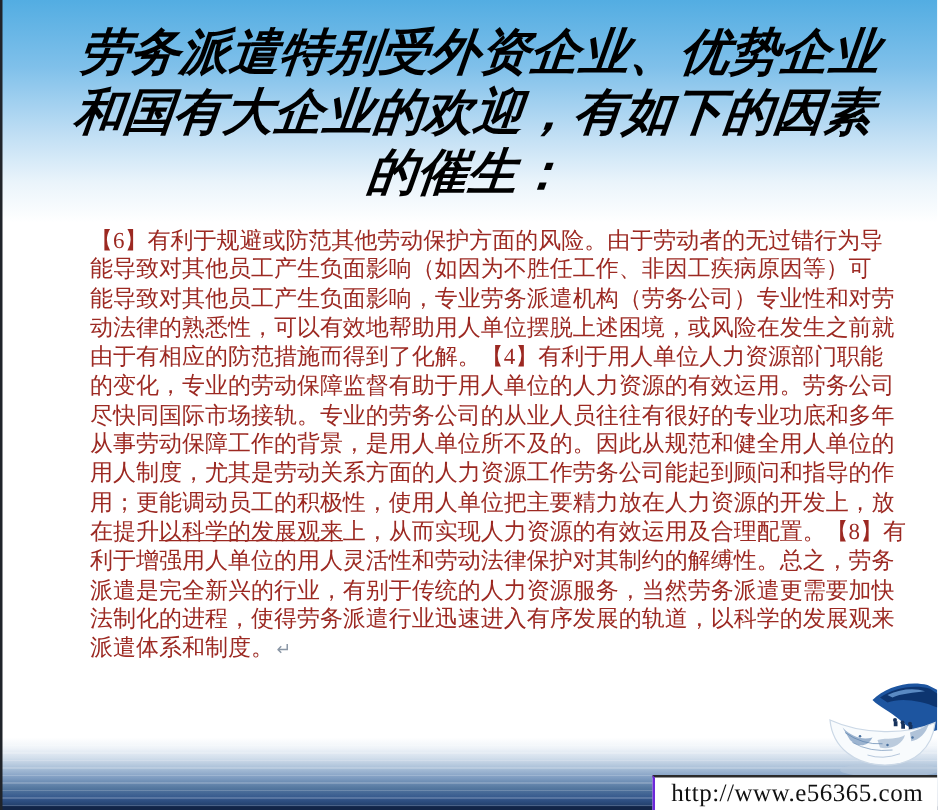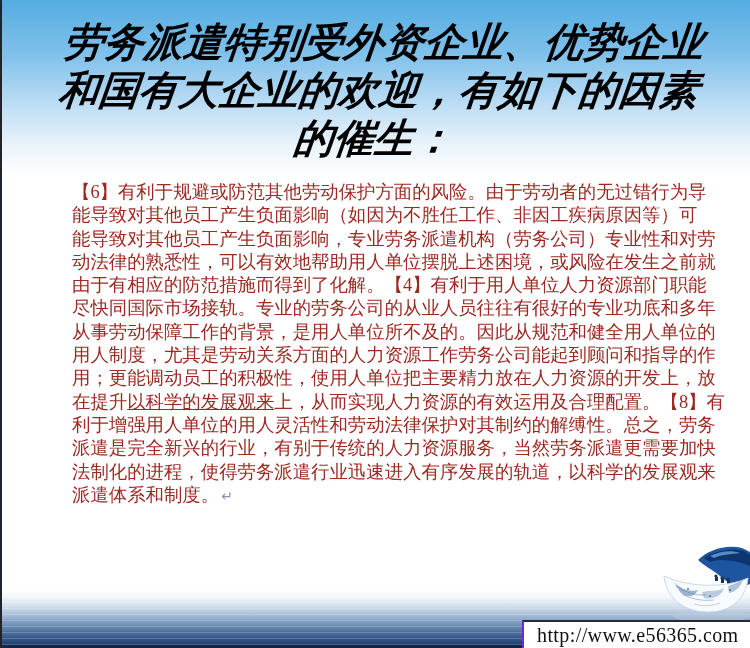--- a/index.html
+++ b/index.html
@@ -76,20 +76,21 @@
     <div class="t-line">和国有大企业的欢迎，有如下的因素</div>
     <div class="t-line">的催生：</div>
   </div>
 
   <div class="body-text">
     <div class="body-line">【6】有利于规避或防范其他劳动保护方面的风险。由于劳动者的无过错行为导</div>
     <div class="body-line">能导致对其他员工产生负面影响（如因为不胜任工作、非因工疾病原因等）可</div>
     <div class="body-line">能导致对其他员工产生负面影响，专业劳务派遣机构（劳务公司）专业性和对劳</div>
     <div class="body-line">动法律的熟悉性，可以有效地帮助用人单位摆脱上述困境，或风险在发生之前就</div>
     <div class="body-line">由于有相应的防范措施而得到了化解。【4】有利于用人单位人力资源部门职能</div>
+    <div class="body-line">的变化，专业的劳动保障监督有助于用人单位的人力资源的有效运用。劳务公司</div>
     <div class="body-line">尽快同国际市场接轨。专业的劳务公司的从业人员往往有很好的专业功底和多年</div>
     <div class="body-line">从事劳动保障工作的背景，是用人单位所不及的。因此从规范和健全用人单位的</div>
     <div class="body-line">用人制度，尤其是劳动关系方面的人力资源工作劳务公司能起到顾问和指导的作</div>
     <div class="body-line">用；更能调动员工的积极性，使用人单位把主要精力放在人力资源的开发上，放</div>
     <div class="body-line">
       <span>在提升</span><span class="u">以科学的发展观来</span><span>上，从而实现人力资源的有效运用及合理配置。【8】有</span>
     </div>
     <div class="body-line">利于增强用人单位的用人灵活性和劳动法律保护对其制约的解缚性。总之，劳务</div>
     <div class="body-line">派遣是完全新兴的行业，有别于传统的人力资源服务，当然劳务派遣更需要加快</div>
     <div class="body-line">法制化的进程，使得劳务派遣行业迅速进入有序发展的轨道，以科学的发展观来</div>

